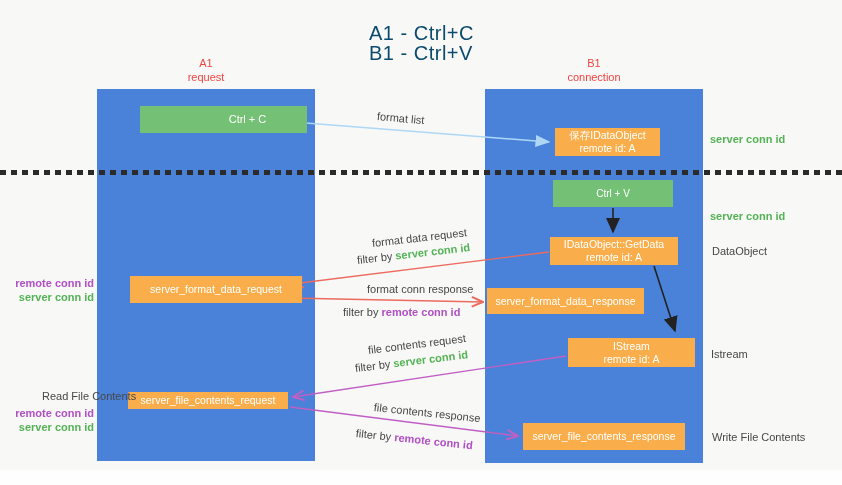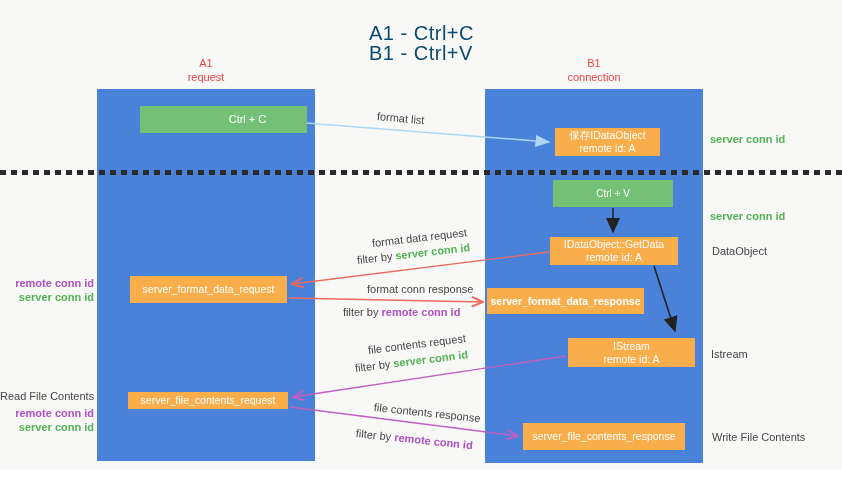--- a/index.html
+++ b/index.html
@@ -102,25 +102,25 @@
   <span>Ctrl + V</span>
 </div>
 
 <div class="abs box orange" style="left:550px;top:237px;width:128px;height:28px;">
   <div>
     <div>IDataObject::GetData</div>
     <div>remote id: A</div>
   </div>
 </div>
 
-<div class="abs box orange" style="left:130px;top:276px;width:157px;height:27px;">
+<div class="abs box orange" style="left:130px;top:276px;width:172px;height:27px;">
   <span>server_format_data_request</span>
 </div>
 
-<div class="abs box orange" style="left:487px;top:288px;width:157px;height:26px;font-weight:bold;">
+<div class="abs box orange" style="left:487px;top:288px;width:157px;height:26px;">
   <span>server_format_data_response</span>
 </div>
 
 <div class="abs box orange" style="left:568px;top:338px;width:127px;height:29px;">
   <div>
     <div>IStream</div>
     <div>remote id: A</div>
   </div>
 </div>
 
@@ -159,15 +159,15 @@
 </div>
 
 <div class="abs side-right green-t" style="left:710px;top:133px;">server conn id</div>
 <div class="abs side-right green-t" style="left:710px;top:210px;">server conn id</div>
 <div class="abs side-right plain" style="left:712px;top:245px;">DataObject</div>
 <div class="abs side-right plain" style="left:711px;top:348px;">Istream</div>
 <div class="abs side-right plain" style="left:712px;top:431px;">Write File Contents</div>
 
 <div class="abs side-left purple-t" style="top:277px;">remote conn id</div>
 <div class="abs side-left green-t" style="top:291px;">server conn id</div>
-<div class="abs side-left plain" style="top:390px;">Read File Contents</div>
+<div class="abs side-left plain" style="top:390px;margin-left:42px;">Read File Contents</div>
 <div class="abs side-left purple-t" style="top:407px;">remote conn id</div>
 <div class="abs side-left green-t" style="top:421px;">server conn id</div>
 
 </body></html>

